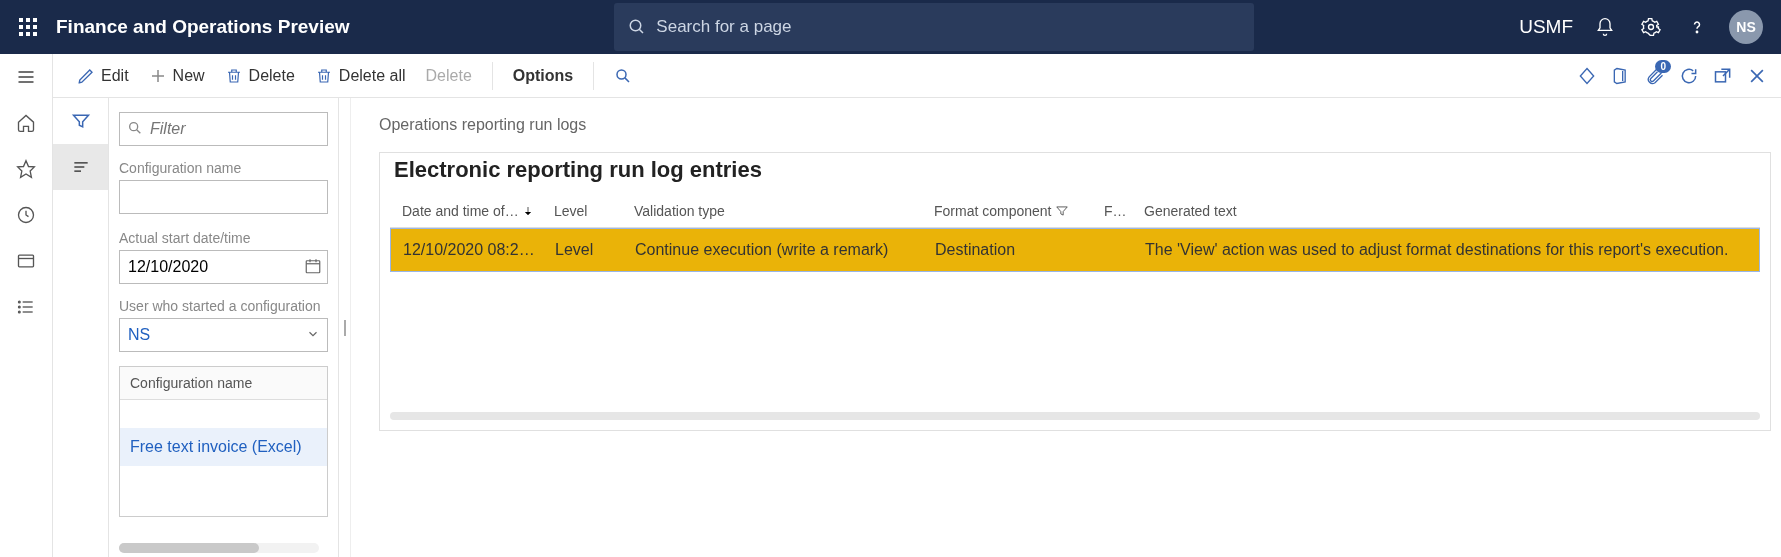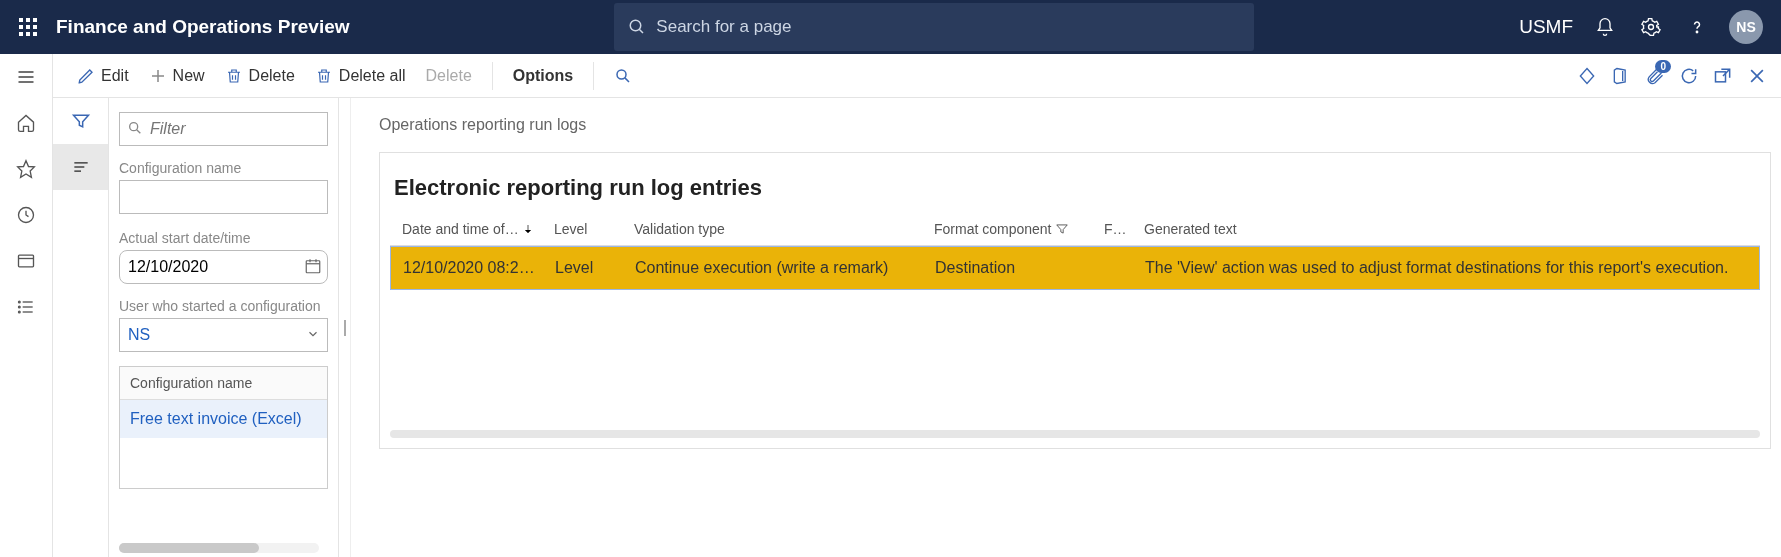--- a/index.html
+++ b/index.html
@@ -77,29 +77,29 @@
   .filter-input-wrap input { width:100%; height:34px; border:1px solid #bbb; padding:0 8px 0 30px; font-size:16px; font-style:italic; color:#777; }
   .filter-input-wrap .sicon { position:absolute; left:8px; top:8px; color:#888; }
   .field-label { font-size:14px; color:#888; margin-top:4px; margin-bottom:4px; display:block; white-space:nowrap; overflow:hidden; text-overflow:ellipsis; }
   .field-input { width:100%; height:34px; border:1px solid #bbb; padding:0 8px; font-size:16px; margin-bottom:12px; position:relative; }
   .field-wrap { position:relative; margin-bottom:14px;}
   .field-wrap .cal-icon { position:absolute; right:6px; top:7px; color:#666; }
   .field-wrap .chev-icon { position:absolute; right:8px; top:9px; color:#666; }
   .field-input.link { color:#2060c0; border:1px solid #bbb; }
   .list-box { border:1px solid #ccc; margin-top:10px; }
   .list-box .list-head { background:#fafafa; border-bottom:1px solid #ddd; font-size:14px; color:#555; padding:8px 10px; }
-  .list-box .list-item { padding:10px 10px; color:#2060c0; font-size:16px; background:#eaf1fb; cursor:pointer; }
+  .list-box .list-item { padding:10px 10px; color:#2060c0; font-size:16px; background:#eaf1fb; cursor:pointer;margin-top:28px; }
   .hscroll-ind { position:absolute; bottom:4px; left:10px; width:200px; height:10px; background:#f2f2f2; border-radius:5px;}
   .hscroll-ind::after { content:""; position:absolute; left:0; top:0; height:10px; width:140px; background:#c9c9c9; border-radius:5px;}
 
   .splitter { width:12px; background:#fff; border-right:1px solid #eee; display:flex; align-items:center; justify-content:center; color:#aaa; cursor:col-resize;}
 
   .content { flex:1; padding: 18px 10px 10px 28px; overflow:auto; }
   .breadcrumb { font-size:16px; color:#666; margin-bottom:18px; }
-  .card { border:1px solid #e0e0e0; padding: 22px 10px 10px 10px; }
+  .card { border:1px solid #e0e0e0; padding: 4px 10px 10px 10px; }
   .card-title { font-size:22px; font-weight:600; color:#222; margin-bottom:12px; padding-left:4px; }
   .grid { width:100%; }
   .grid-head { display:flex; border-bottom:1px solid #ddd; padding:8px 4px; font-size:14px; color:#555; }
   .grid-head .col { display:flex; align-items:center; gap:3px; }
   .grid-row { display:flex; background:#eab308; border:1px solid #99b6e8; padding:12px 4px; font-size:16px; color:#333; }
   .col-date { width:160px; padding-left:8px;}
   .col-level { width:80px; }
   .col-vtype { width:300px; }
   .col-fcomp { width:170px; }
   .col-f { width:40px; }
@@ -321,21 +321,21 @@
           </svg>
       </span>
       <input type="text" placeholder="Filter" style="">
     </div>
 
     <span class="field-label">Configuration name</span>
     <input class="field-input" type="text" value="" style="">
 
     <span class="field-label">Actual start date/time</span>
     <div class="field-wrap">
-      <input class="field-input" type="text" style="margin-bottom: 0px; border-radius: 8px;" value="12/10/2020">
+      <input class="field-input" type="text" style="margin-bottom: 0px;" value="12/10/2020">
       <span class="cal-icon">
         <svg width="18" height="18" viewBox="0 0 24 24" fill="none" stroke="#666" stroke-width="1.6">
             <rect x="3" y="5" width="18" height="16" rx="1"></rect>
             <line x1="3" y1="9" x2="21" y2="9"></line>
             <line x1="8" y1="3" x2="8" y2="7"></line>
             <line x1="16" y1="3" x2="16" y2="7"></line>
           </svg>
       </span>
     </div>
 

